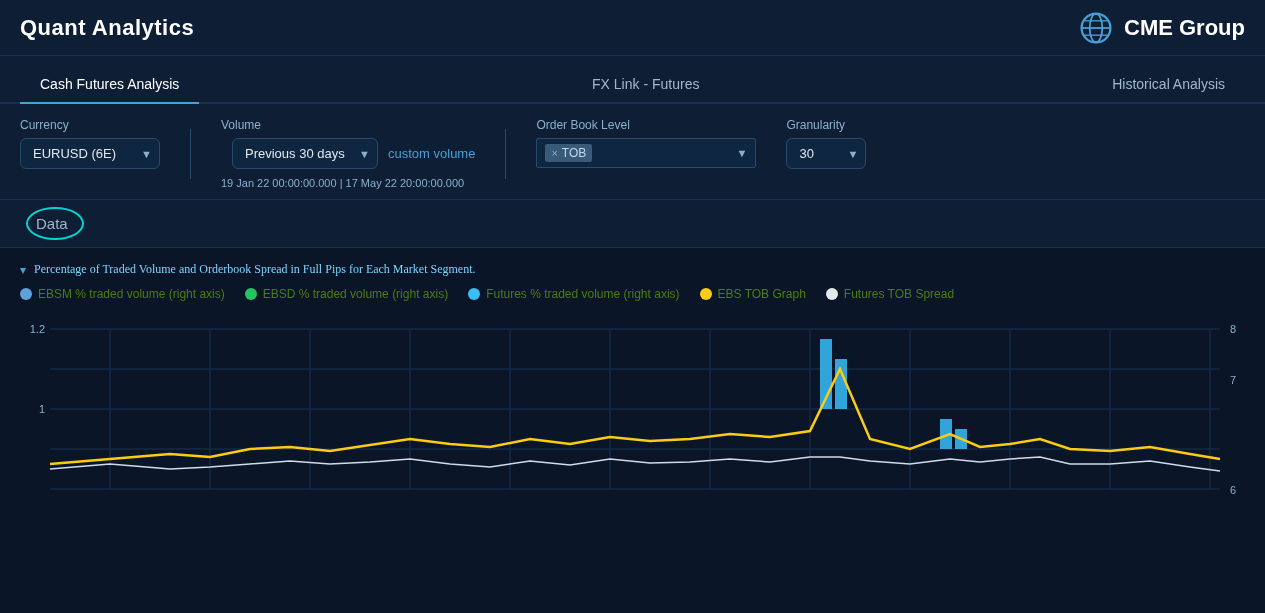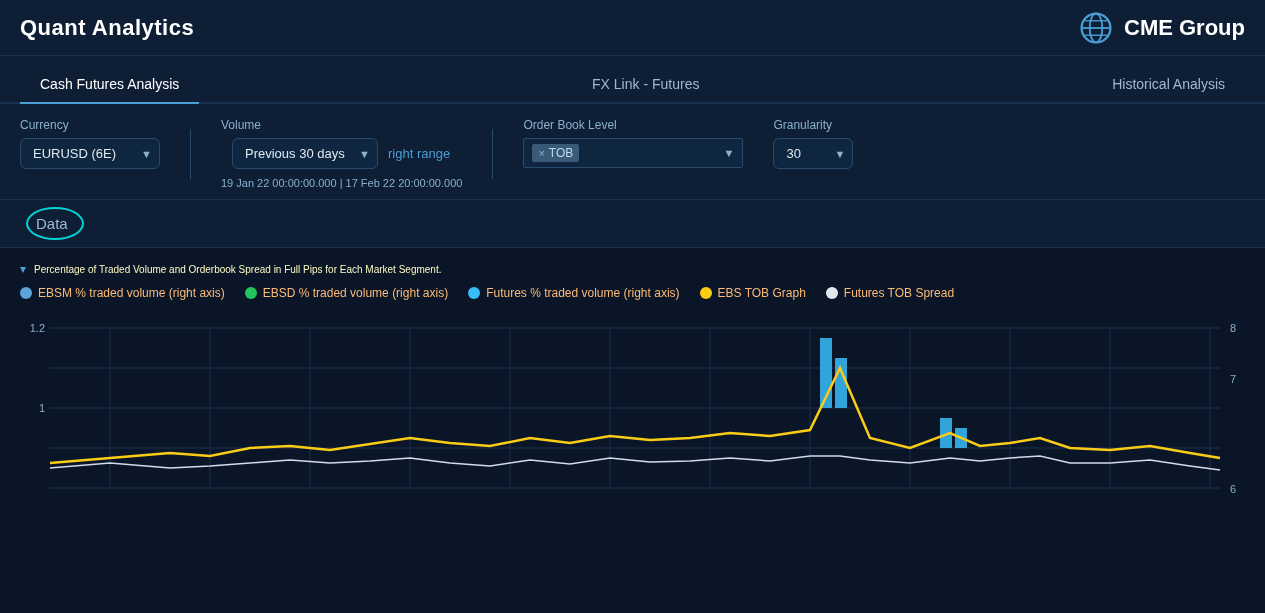--- a/index.html
+++ b/index.html
@@ -211,36 +211,37 @@
       align-items: center;
       gap: 8px;
       margin-bottom: 10px;
     }
     .collapse-icon {
       color: #4a9fd4;
       font-size: 12px;
       cursor: pointer;
     }
     .chart-title {
-      color: #fef9c3;
-      font-size: 10px;
+      color: #7dd3fc;
+      font-size: 12px;
+      font-family: Liberation Serif, serif;
     }
     .legend-row {
       display: flex;
       align-items: center;
       gap: 20px;
       flex-wrap: wrap;
       margin-bottom: 8px;
       font-size: 12px;
     }
     .legend-item {
       display: flex;
       align-items: center;
       gap: 6px;
-      color: #fdba74;
+      color: #4d7c0f;
     }
     .legend-dot {
       width: 12px;
       height: 12px;
       border-radius: 50%;
       flex-shrink: 0;
     }
 
     
     .chart-svg-container {
@@ -295,23 +296,23 @@
     <span class="control-label">Volume</span>
     <div class="control-row">
       <div class="select-wrapper">
         <select class="select-box">
           <option>Previous 30 days</option>
           <option>Previous 7 days</option>
           <option>Previous 90 days</option>
         </select>
         <span class="chevron-down">▼</span>
       </div>
-      <a class="custom-range-link">right range</a>
-    </div>
-    <div class="date-range-text">19 Jan 22 00:00:00.000 | 17 Feb 22 20:00:00.000</div>
+      <a class="custom-range-link">custom volume</a>
+    </div>
+    <div class="date-range-text">19 Jan 22 00:00:00.000 | 17 May 22 20:00:00.000</div>
   </div>
 
   <div class="divider-v"></div>
 
   <div class="control-group">
     <span class="control-label">Order Book Level</span>
     <div class="order-book-select-wrapper">
       <div class="tob-tag">
         <span class="tob-x">×</span>
         <span>TOB</span>

